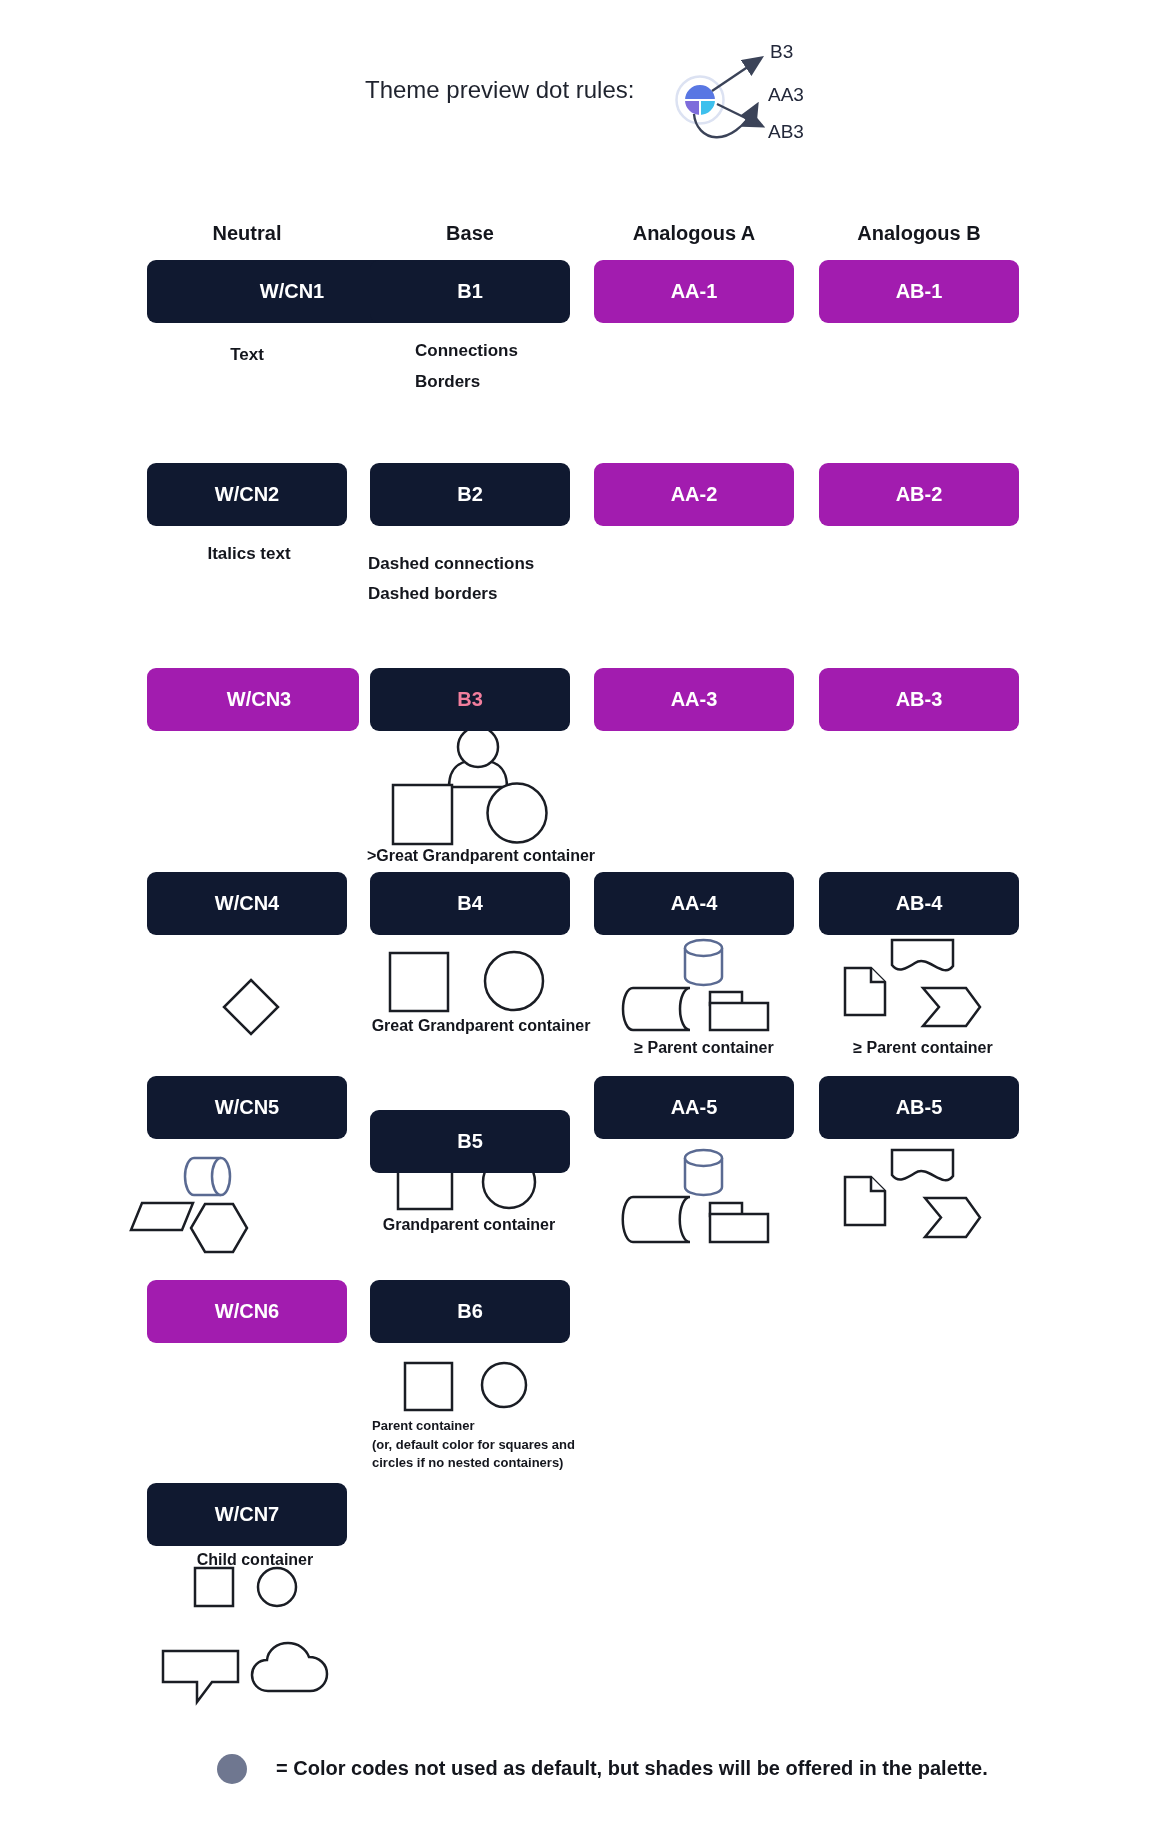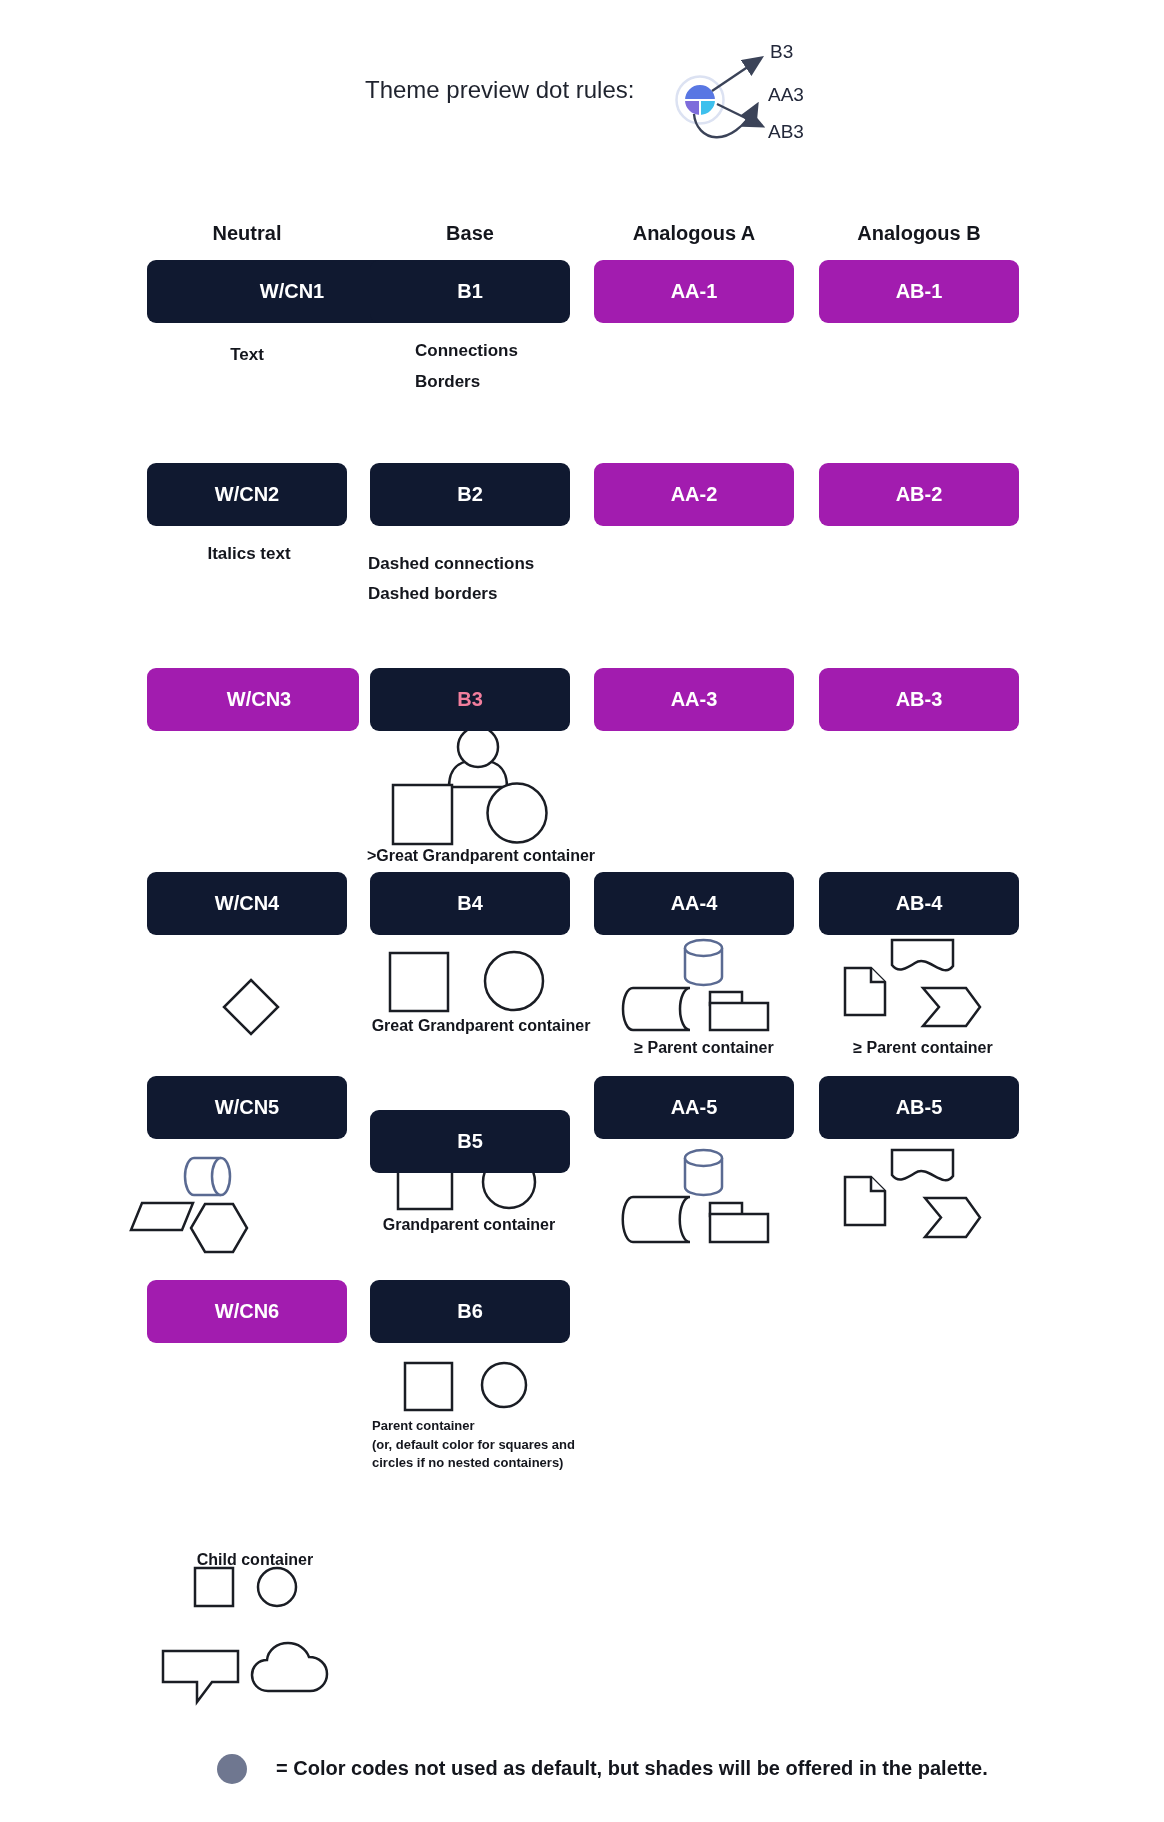--- a/index.html
+++ b/index.html
@@ -173,17 +173,18 @@
   <div class="swatch dark" style="left:594px;top:1076px;">AA-5</div>
   <div class="swatch dark" style="left:819px;top:1076px;">AB-5</div>
   <div class="note small center" style="left:469px;top:1216px;">Grandparent container</div>
 
   <div class="swatch gray" style="left:147px;top:1280px;">W/CN6</div>
   <div class="swatch dark" style="left:370px;top:1280px;">B6</div>
   <div class="note tiny" style="left:372px;top:1418px;">Parent container</div>
   <div class="note tiny" style="left:372px;top:1437px;">(or, default color for squares and</div>
   <div class="note tiny" style="left:372px;top:1455px;">circles if no nested containers)</div>
 
+  <div class="swatch dark" style="left:147px;top:1483px;">W/CN7</div>
   <div class="note small center" style="left:255px;top:1551px;">Child container</div>
 
   <div class="legend-text" style="left:276px;top:1757px;">= Color codes not used as default, but shades will be offered in the palette.</div>
 
 </div>
 
 </body></html>

